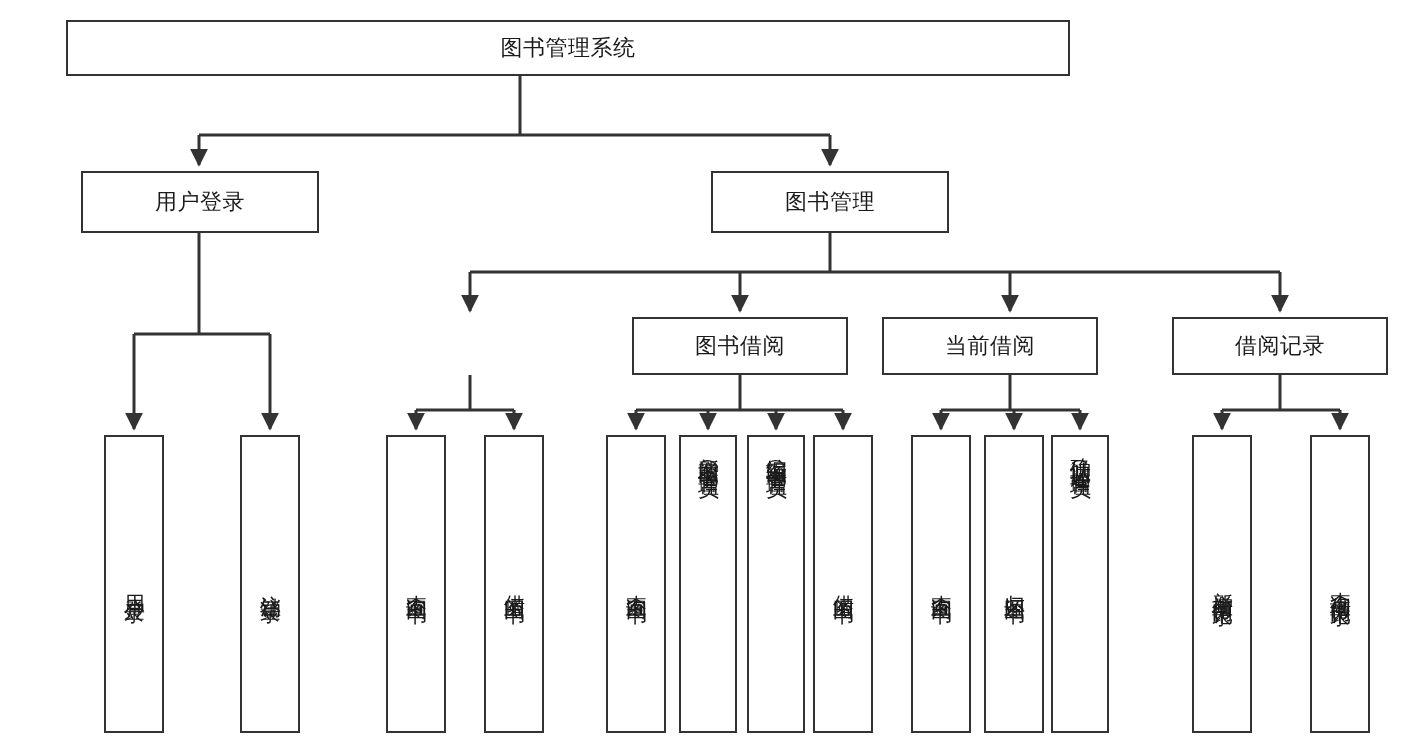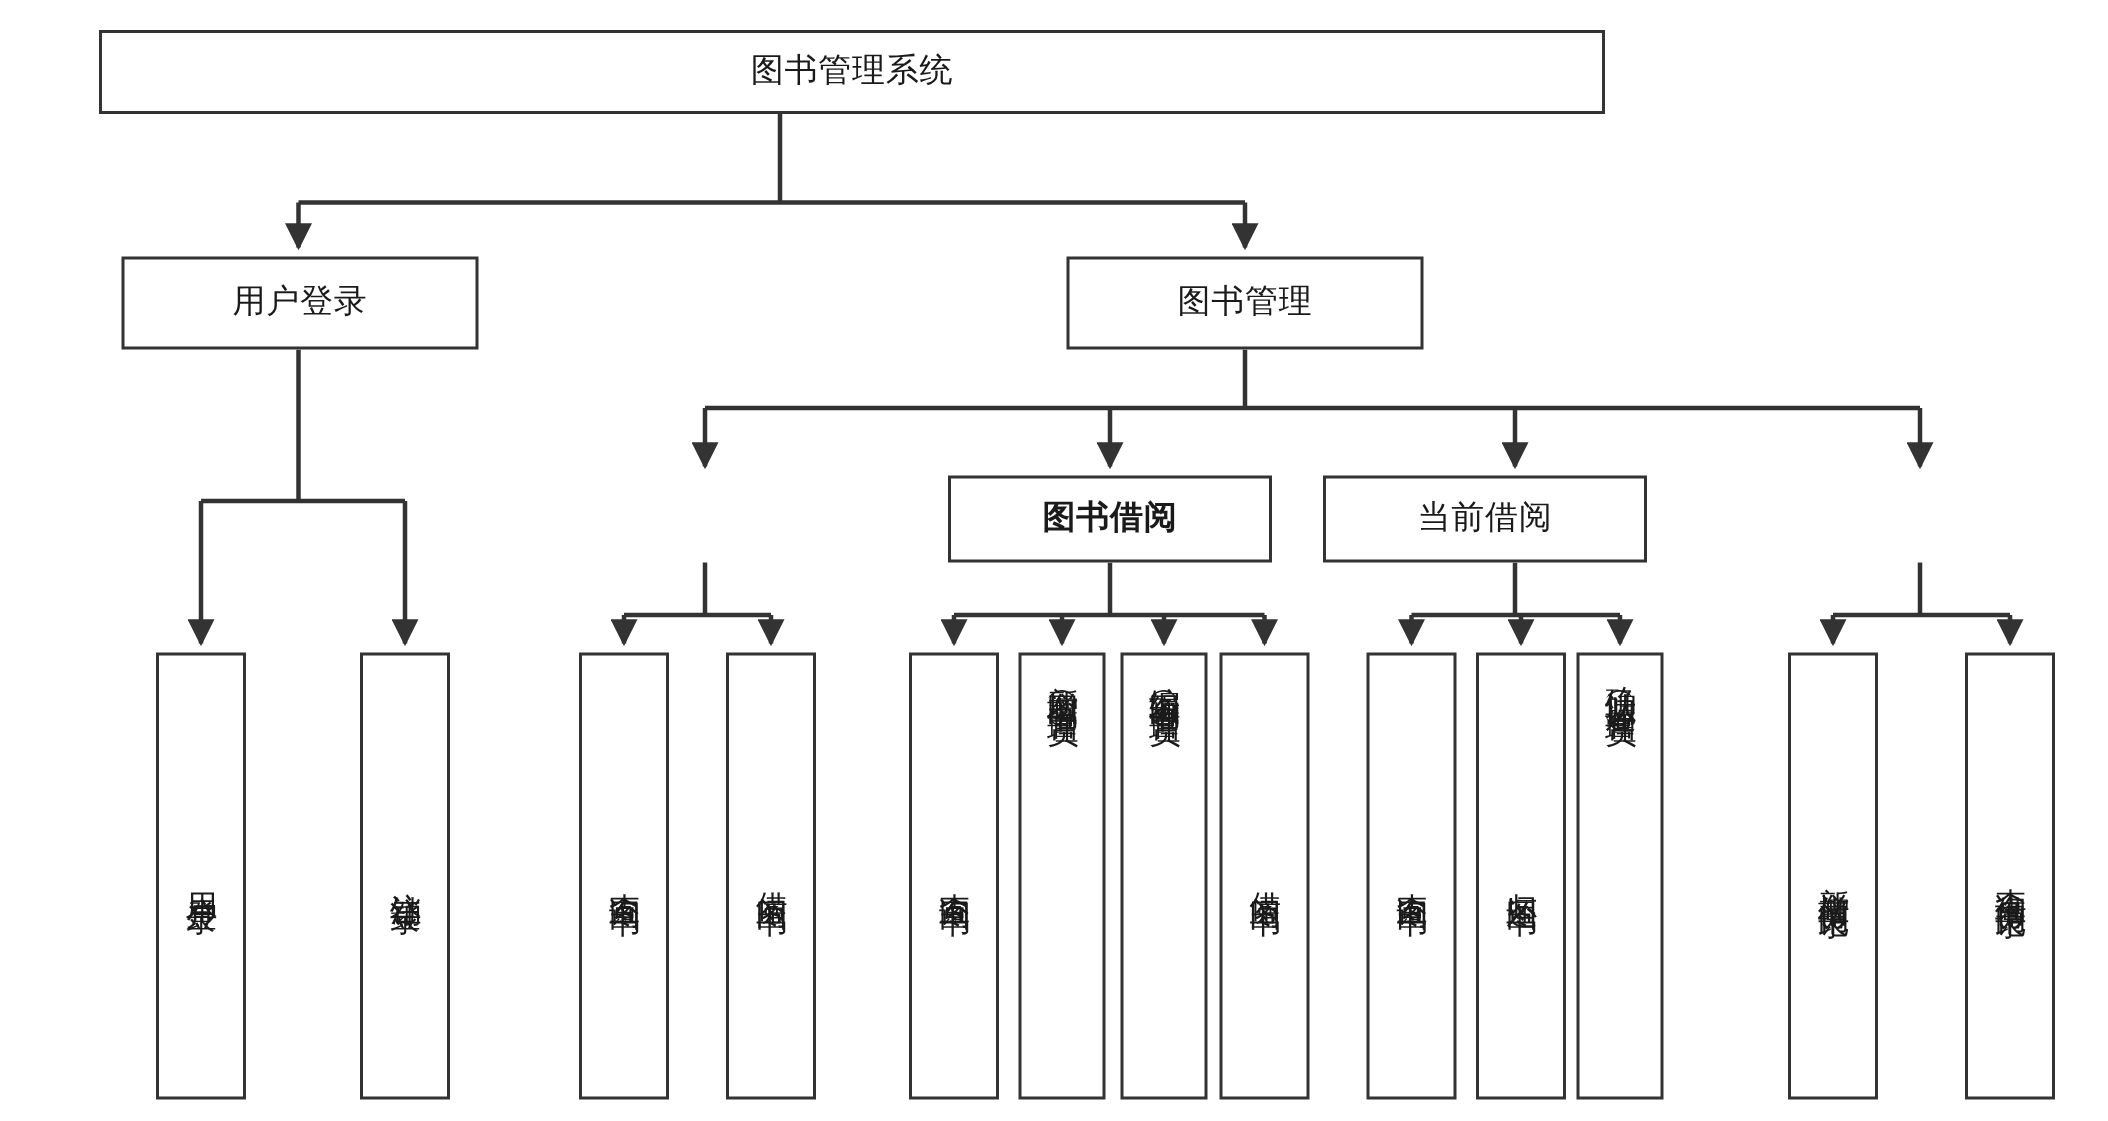--- a/index.html
+++ b/index.html
@@ -125,25 +125,28 @@
     <span class="node-label">图书管理系统</span>
   </div>
 
   <div class="node" id="node-l2-0" style="left: 81px; top: 171px; width: 238px; height: 62px;">
     <span class="node-label">用户登录</span>
   </div>
   <div class="node" id="node-l2-1" style="left: 711px; top: 171px; width: 238px; height: 62px;">
     <span class="node-label">图书管理</span>
   </div>
 
-  <div class="node" id="node-l3-1" style="left: 632px; top: 317px; width: 216px; height: 58px; font-weight: bold;">
+  <div class="node" id="node-l3-1" style="left: 632px; top: 317px; width: 216px; height: 58px;">
     <span class="node-label">图书借阅</span>
   </div>
   <div class="node" id="node-l3-2" style="left: 882px; top: 317px; width: 216px; height: 58px;">
     <span class="node-label">当前借阅</span>
+  </div>
+  <div class="node" id="node-l3-3" style="left: 1172px; top: 317px; width: 216px; height: 58px;">
+    <span class="node-label">借阅记录</span>
   </div>
 
   <div class="node leaf mid" id="node-leaf-0" style="left: 104px; top: 435px; width: 60px; height: 298px;">
     <span class="node-label">用户登录</span>
   </div>
   <div class="node leaf mid" id="node-leaf-1" style="left: 240px; top: 435px; width: 60px; height: 298px;">
     <span class="node-label">注销登录</span>
   </div>
   <div class="node leaf mid" id="node-leaf-2" style="left: 386px; top: 435px; width: 60px; height: 298px;">
     <span class="node-label">查询图书</span>

